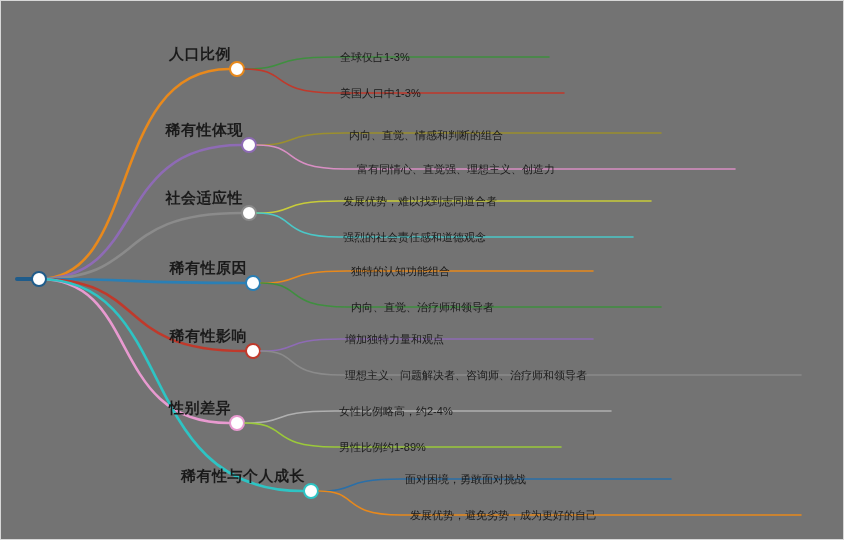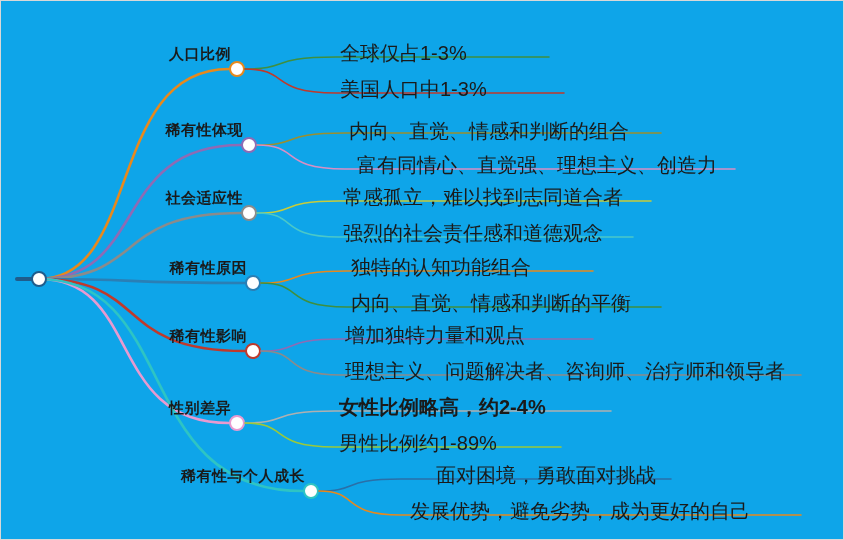--- a/index.html
+++ b/index.html
@@ -4,21 +4,21 @@
 <style>
   html, body {
     margin: 0;
     padding: 0;
     background: #ffffff;
   }
   #canvas {
     position: relative;
     width: 844px;
     height: 540px;
-    background: #0ea5e9;
+    background: #737373;
     border: 1px solid #d8d8d8;
     box-sizing: border-box;
     overflow: hidden;
     font-family: "Liberation Sans", sans-serif;
   }
   #mindmap-svg {
     position: absolute;
     left: 0;
     top: 0;
     width: 844px;
@@ -30,21 +30,21 @@
     color: #1a1a1a;
     line-height: 1;
   }
   .branch-label {
     font-size: 15px;
     font-weight: bold;
     letter-spacing: 0.5px;
     transform: translate(-100%, -100%);
   }
   .leaf-label {
-    font-size: 20px;
+    font-size: 11px;
     font-weight: normal;
     transform: translate(0, -100%);
   }
 </style>
 </head>
 <body>
 
 <div id="canvas">
   <svg id="mindmap-svg" xmlns="http://www.w3.org/2000/svg">
       <path d="M 16 278 L 38 278" stroke="#1f5c8b" stroke-width="4" fill="none" stroke-linecap="round"></path>
@@ -79,28 +79,28 @@
       <circle cx="38" cy="278" r="7" stroke="#1f5c8b" stroke-width="2" fill="#ffffff"></circle>
     </svg>
   <div id="labels">
       <div class="node-label branch-label" style="left: 230px; top: 60px;">人口比例</div>
       <div class="node-label leaf-label" style="left: 339px; top: 62px;">全球仅占1-3%</div>
       <div class="node-label leaf-label" style="left: 339px; top: 98px;">美国人口中1-3%</div>
       <div class="node-label branch-label" style="left: 242px; top: 136px;">稀有性体现</div>
       <div class="node-label leaf-label" style="left: 348px; top: 140px;">内向、直觉、情感和判断的组合</div>
       <div class="node-label leaf-label" style="left: 356px; top: 174px;">富有同情心、直觉强、理想主义、创造力</div>
       <div class="node-label branch-label" style="left: 242px; top: 204px;">社会适应性</div>
-      <div class="node-label leaf-label" style="left: 342px; top: 206px;">常感孤立，难以找到志同道合者</div>
+      <div class="node-label leaf-label" style="left: 342px; top: 206px;">发展优势，难以找到志同道合者</div>
       <div class="node-label leaf-label" style="left: 342px; top: 242px;">强烈的社会责任感和道德观念</div>
       <div class="node-label branch-label" style="left: 246px; top: 274px;">稀有性原因</div>
       <div class="node-label leaf-label" style="left: 350px; top: 276px;">独特的认知功能组合</div>
-      <div class="node-label leaf-label" style="left: 350px; top: 312px;">内向、直觉、情感和判断的平衡</div>
+      <div class="node-label leaf-label" style="left: 350px; top: 312px;">内向、直觉、治疗师和领导者</div>
       <div class="node-label branch-label" style="left: 246px; top: 342px;">稀有性影响</div>
       <div class="node-label leaf-label" style="left: 344px; top: 344px;">增加独特力量和观点</div>
       <div class="node-label leaf-label" style="left: 344px; top: 380px;">理想主义、问题解决者、咨询师、治疗师和领导者</div>
       <div class="node-label branch-label" style="left: 230px; top: 414px;">性别差异</div>
-      <div class="node-label leaf-label" style="left: 338px; top: 416px; font-weight: bold;">女性比例略高，约2-4%</div>
+      <div class="node-label leaf-label" style="left: 338px; top: 416px;">女性比例略高，约2-4%</div>
       <div class="node-label leaf-label" style="left: 338px; top: 452px;">男性比例约1-89%</div>
       <div class="node-label branch-label" style="left: 304px; top: 482px;">稀有性与个人成长</div>
-      <div class="node-label leaf-label" style="left: 404px; top: 484px; margin-left: 31px;">面对困境，勇敢面对挑战</div>
+      <div class="node-label leaf-label" style="left: 404px; top: 484px;">面对困境，勇敢面对挑战</div>
       <div class="node-label leaf-label" style="left: 409px; top: 520px; text-align: right;">发展优势，避免劣势，成为更好的自己</div>
     </div>
 </div>
 
 </body></html>

